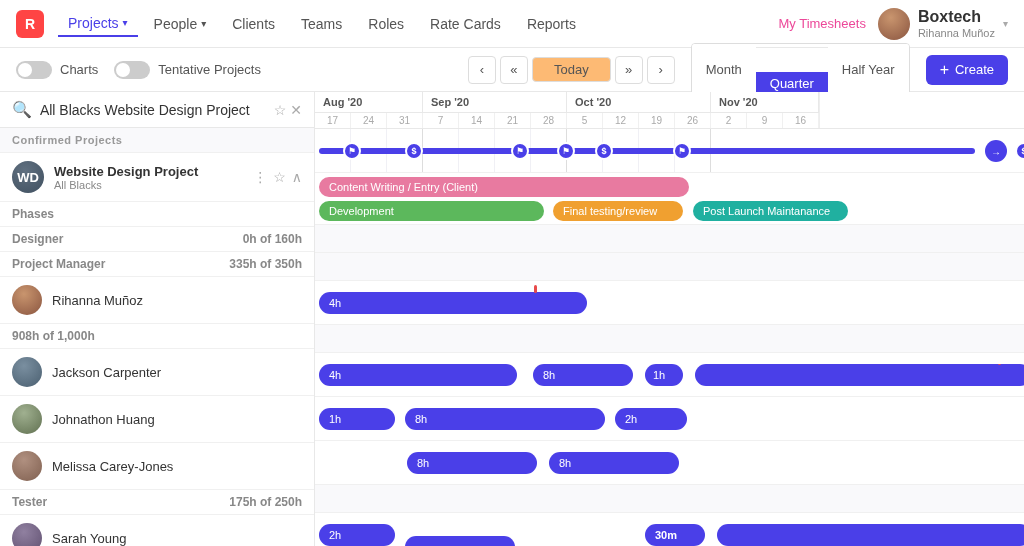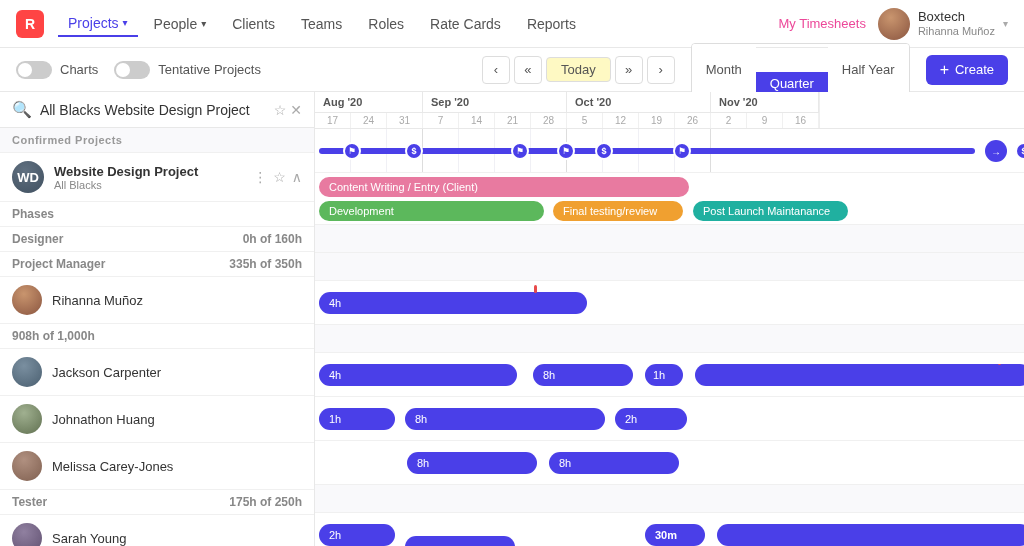--- a/index.html
+++ b/index.html
@@ -10,33 +10,33 @@
     .logo { width: 28px; height: 28px; background: #f44; border-radius: 6px; display: flex; align-items: center; justify-content: center; color: #fff; font-weight: bold; font-size: 14px; margin-right: 8px; flex-shrink: 0; }
     .nav-item { display: flex; align-items: center; gap: 4px; padding: 4px 10px; cursor: pointer; font-size: 14px; color: #555; border-radius: 4px; white-space: nowrap; }
     .nav-item.active { color: #4a3fe8; border-bottom: 2px solid #4a3fe8; border-radius: 0; }
     .nav-chevron { font-size: 10px; }
     .nav-spacer { flex: 1; }
     .nav-right { display: flex; align-items: center; gap: 12px; }
     .my-timesheets { font-size: 13px; color: #ec4899; cursor: pointer; }
     .user-info { display: flex; align-items: center; gap: 8px; cursor: pointer; }
     .user-avatar { width: 32px; height: 32px; border-radius: 50%; background: #c89; overflow: hidden; }
     .user-name-block { line-height: 1.2; }
-    .user-company { font-weight: 400; font-size: 13px; }
+    .user-company { font-weight: 700; font-size: 16px; }
     .user-name-sub { font-size: 11px; color: #888; }
 
     
     .toolbar { display: flex; align-items: center; background: #fff; height: 44px; padding: 0 16px; border-bottom: 1px solid #e8e8e8; gap: 16px; }
     .toggle-wrap { display: flex; align-items: center; gap: 8px; }
     .toggle { width: 36px; height: 18px; background: #ccc; border-radius: 9px; position: relative; cursor: pointer; }
     .toggle-knob { width: 14px; height: 14px; background: #fff; border-radius: 50%; position: absolute; top: 2px; left: 2px; transition: left 0.2s; }
     .toggle-label { font-size: 13px; color: #555; }
     .toolbar-spacer { flex: 1; }
     .nav-arrows { display: flex; align-items: center; gap: 4px; }
     .nav-arrow-btn { width: 28px; height: 28px; border: 1px solid #ddd; border-radius: 4px; background: #fff; cursor: pointer; display: flex; align-items: center; justify-content: center; font-size: 13px; color: #555; }
-    .today-btn { padding: 4px 14px; border: 1px solid #ddd; border-radius: 4px; background: #fef9c3; cursor: pointer; font-size: 13px; color: #555; }
+    .today-btn { padding: 4px 21px; border: 1px solid #ddd; border-radius: 4px; background: #fdba74; cursor: pointer; font-size: 13px; color: #555; }
     .period-btns { display: flex; border: 1px solid #ddd; border-radius: 4px; overflow: hidden; }
     .period-btn { padding: 4px 14px; background: #fff; cursor: pointer; font-size: 13px; color: #555; border: none; }
     .period-btn.active { background: #4a3fe8; color: #fff; margin-top: 28px; }
     .create-btn { display: flex; align-items: center; gap: 6px; background: #4a3fe8; color: #fff; border: none; border-radius: 6px; padding: 6px 14px; cursor: pointer; font-size: 13px; font-weight: 500; }
 
     
     .main { display: flex; height: calc(546px - 92px); }
 
     
     .left-panel { width: 315px; flex-shrink: 0; background: #fff; border-right: 1px solid #e8e8e8; overflow-y: auto; }

